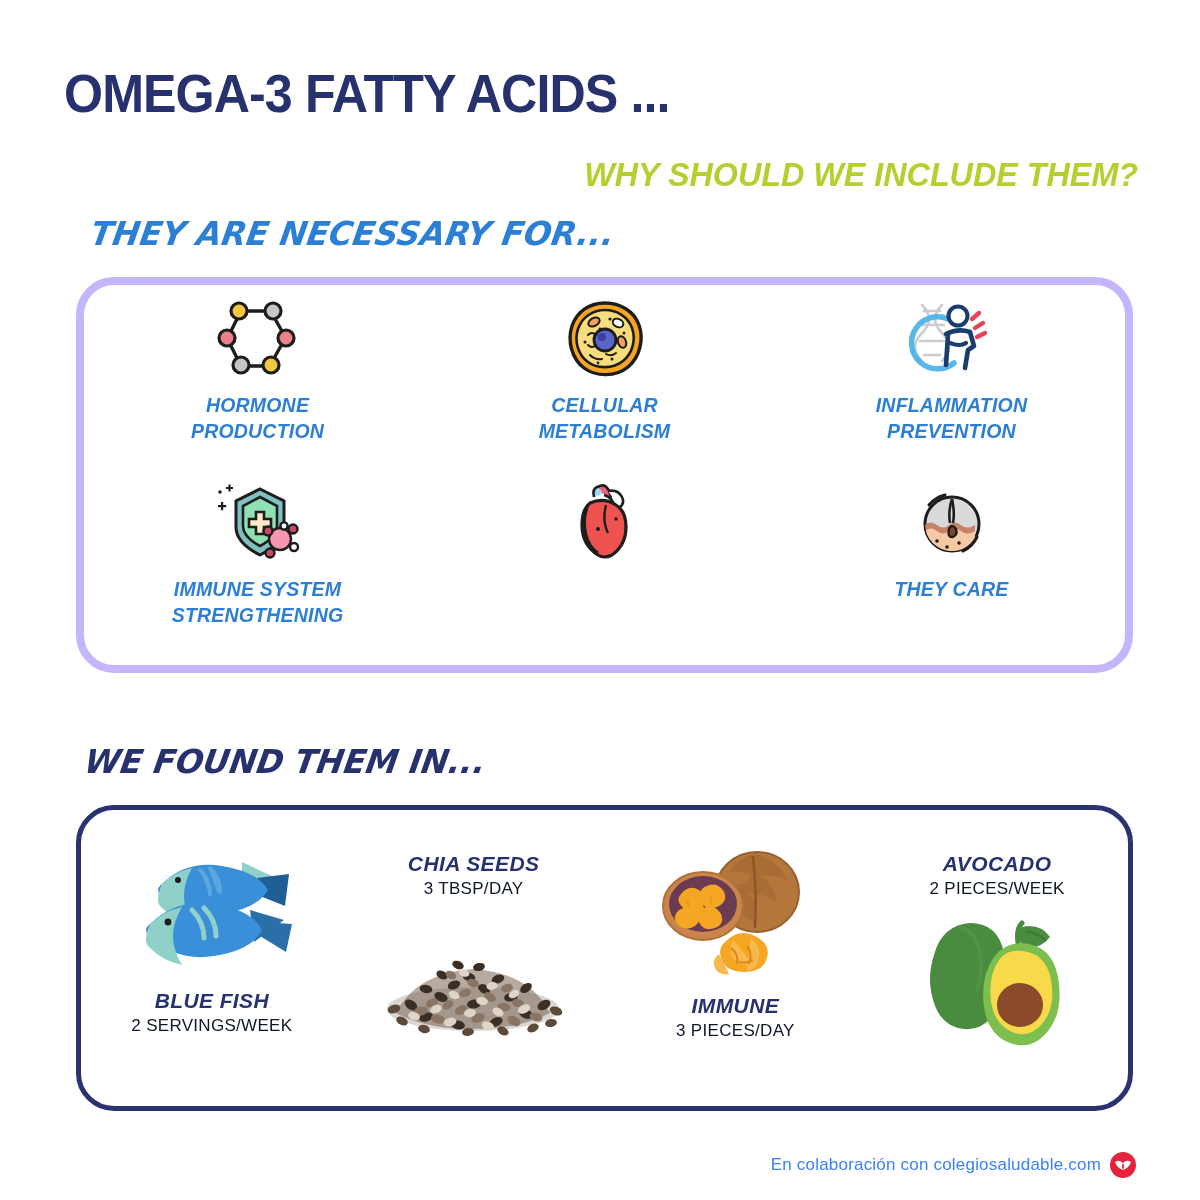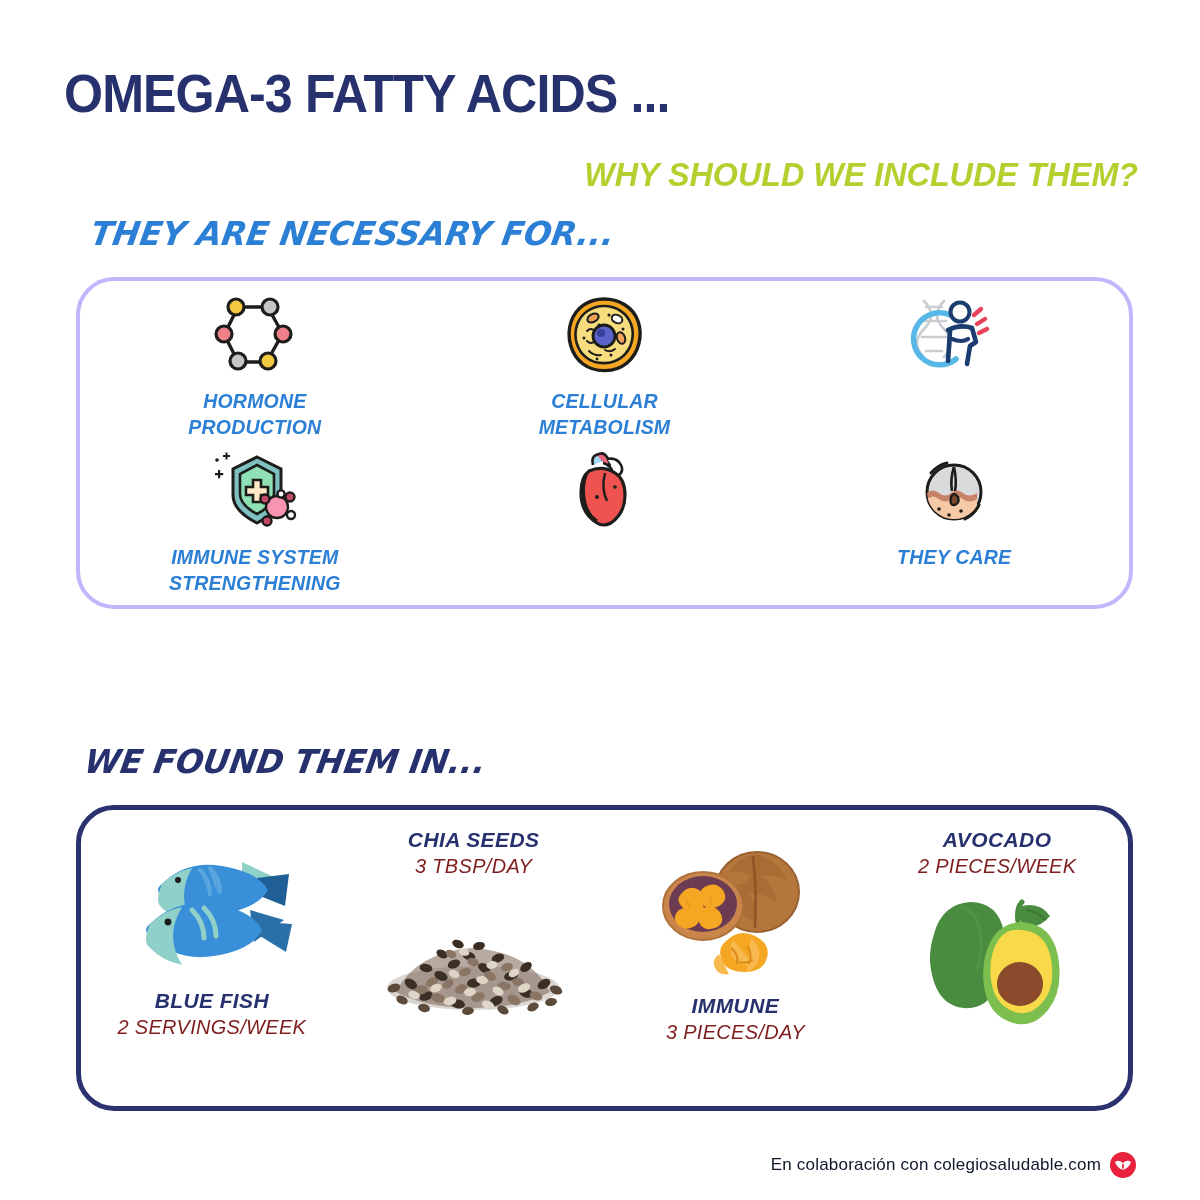--- a/index.html
+++ b/index.html
@@ -41,22 +41,22 @@
   #head-found {
     left:82px; top:742px;
     font-size:33px; color:#26316e;
     transform:skewX(-9deg) scaleX(0.98);
     transform-origin:left bottom;
   }
 
   
   .card { position:absolute; border-radius:38px; background:#fff; }
   #card-benefits {
-    left:76px; top:277px; width:1057px; height:332px;
-    border:4px solid #c4b5fd;
+    left:76px; top:277px; width:1057px; height:396px;
+    border:8px solid #c4b5fd;
   }
   #card-foods {
     left:76px; top:805px; width:1057px; height:306px;
     border:5px solid #2a3270;
   }
 
   
   .benefit-grid {
     position:absolute; inset:0;
     display:grid;
@@ -84,33 +84,33 @@
   }
   .food { position:relative; display:flex; flex-direction:column; align-items:center; }
   .food.label-bottom { justify-content:flex-start; padding-top:40px; }
   .food.label-top { justify-content:flex-start; padding-top:18px; }
   .food .f-ico { display:flex; align-items:center; justify-content:center; }
   .food .f-name {
     font-size:21px; font-weight:bold; font-style:italic;
     color:#26316e; letter-spacing:0.4px; text-align:center;
   }
   .food .f-dose {
-    font-size:20px; font-style:italic; color:#7f1d1d;
+    font-size:17px; color:#0f172a;
     letter-spacing:0.3px; text-align:center; margin-top:3px;
   }
-  .food .txt { display:flex; flex-direction:column; align-items:center; }
+  .food .txt { display:flex; flex-direction:column; align-items:center;margin-top:24px; }
   .label-bottom .txt { margin-top:14px; }
   .label-top .txt { margin-bottom:10px; }
 
   
   #footer {
     position:absolute; right:64px; bottom:22px;
     display:flex; align-items:center; gap:9px;
   }
-  #footer-text { font-size:17px; color:#0f172a; letter-spacing:0.2px; }
+  #footer-text { font-size:17px; color:#3b82f6; letter-spacing:0.2px; }
   #footer-logo {
     width:26px; height:26px; border-radius:50%;
     background:#e8213c; display:flex; align-items:center; justify-content:center;
   }
 </style>
 </head>
 <body>
 
 <div id="title">OMEGA-3 FATTY ACIDS ...</div>
 <div id="subtitle">WHY SHOULD WE INCLUDE THEM?</div>
@@ -198,20 +198,24 @@
           <circle cx="56" cy="19" r="9.5" fill="#fff" stroke="#1a3c6e" stroke-width="4"></circle>
           <path d="M44 37 q12 -6 24 -2 l4 14 -6 4 -3 18" fill="none" stroke="#1a3c6e" stroke-width="4.6" stroke-linecap="round" stroke-linejoin="round"></path>
           <path d="M46 38 l-2 30" fill="none" stroke="#1a3c6e" stroke-width="4.6" stroke-linecap="round"></path>
           <path d="M48 46 q10 4 16 0" fill="none" stroke="#1a3c6e" stroke-width="4.2" stroke-linecap="round"></path>
           <g stroke="#e8415c" stroke-width="4.4" stroke-linecap="round" fill="none">
             <path d="M70 22 l7 -6"></path>
               <path d="M73 31 l8 -5"></path>
               <path d="M75 40 l8 -4"></path>
           </g>
         </svg>
+      </div>
+      <div class="lbl">
+        <span>INFLAMMATION</span><br>
+        <span>PREVENTION</span>
       </div>
     </div>
 
     <div class="benefit row2">
       <div class="ico">
         <svg width="100" height="86" viewBox="0 0 100 86">
           <g fill="#1d1d1b">
             <path d="M18 6 l2.5 0 0 -2.5 2 0 0 2.5 2.5 0 0 2 -2.5 0 0 2.5 -2 0 0 -2.5 -2.5 0z"></path>
             <path d="M10 24 l3 0 0 -3 2.2 0 0 3 3 0 0 2.2 -3 0 0 3 -2.2 0 0 -3 -3 0z"></path>
             <circle cx="12" cy="11" r="1.8"></circle>

